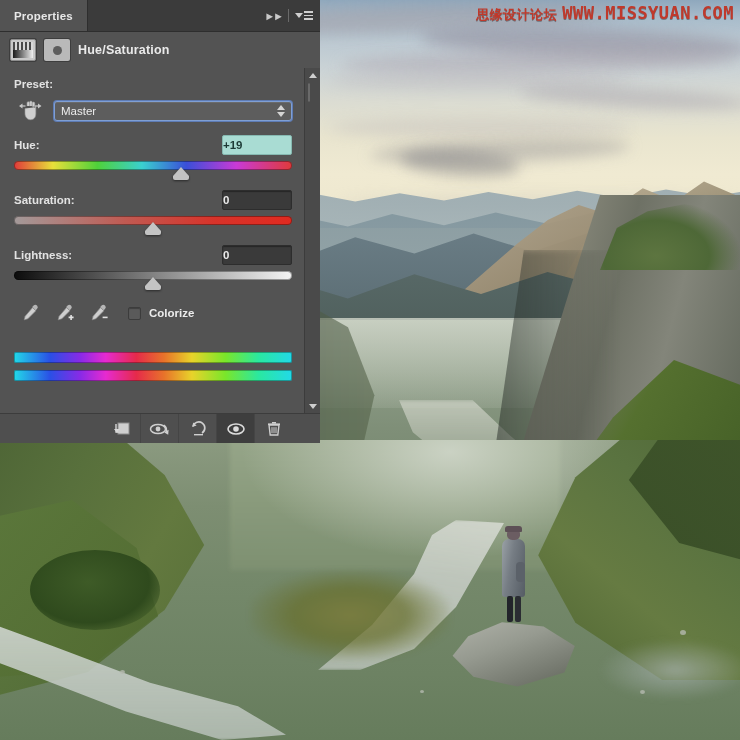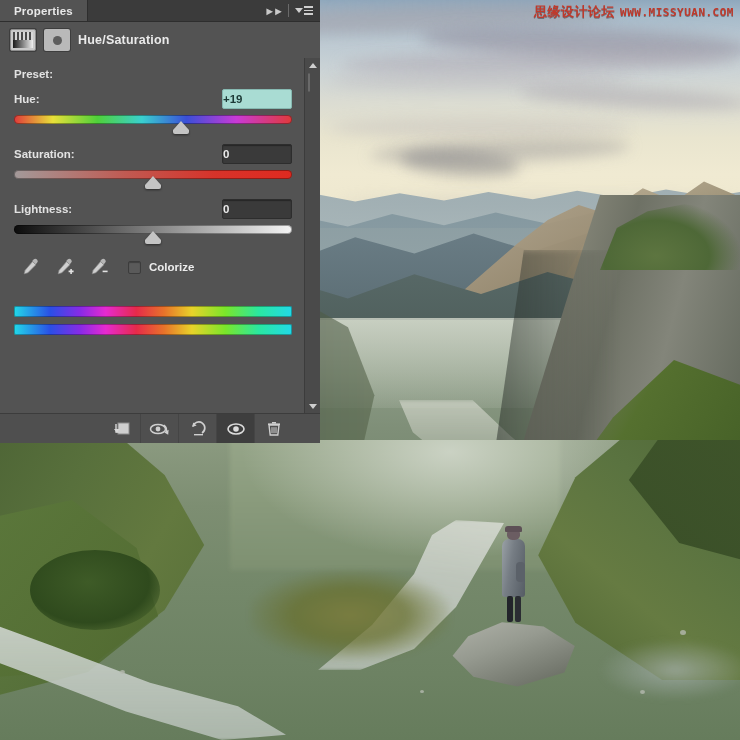--- a/index.html
+++ b/index.html
@@ -192,30 +192,30 @@
   .speck { position: absolute; border-radius: 50%; background: rgba(180,185,175,.8); }
 
   
   .watermark {
     position: absolute; right: 6px; top: 3px;
     color: #c0392b; font-size: 12px; letter-spacing: .5px;
     text-shadow: 0 1px 0 rgba(0,0,0,.35);
     white-space: nowrap; font-weight: bold;
   }
   .watermark .cn { font-size: 13px; margin-right: 5px; }
-  .watermark .en { font-size: 11px; font-family: "DejaVu Sans Mono", monospace; }
+  .watermark .en { font-size: 17px; font-family: "DejaVu Sans Mono", monospace; }
 
   
   .panel {
     position: absolute; left: 0; top: 0; width: 320px; height: 443px;
     background: #535353;
     display: flex; flex-direction: column;
   }
   .tabbar {
-    height: 22px; background: #3b3b3b; display: flex; align-items: stretch;
+    height: 32px; background: #3b3b3b; display: flex; align-items: stretch;
     border-bottom: 1px solid #2e2e2e; position: relative;
   }
   .tab-active {
     background: #535353; color: #e8e8e8; font-size: 11.5px; font-weight: bold;
     padding: 0 14px; display: flex; align-items: center; letter-spacing: .2px;
     border-right: 1px solid #2e2e2e;
   }
   .tabfill { flex: 1; }
   .tabicons { display: flex; align-items: center; gap: 6px; padding-right: 7px; }
   .chev2 { color: #c9c9c9; font-size: 11px; letter-spacing: -2px; font-weight: bold; }
@@ -427,20 +427,37 @@
       <span class="adjtitle">Hue/Saturation</span>
     </div>
 
     <div class="panelbody">
       <div class="content">
 
         <div class="row">
           <span class="preset-lbl">Preset:</span>
         </div>
 
+        <div class="hand-row">
+          <span class="handicon">
+            <svg width="26" height="22" viewBox="0 0 26 22">
+              <path d="M10 6 v-3 a1.3 1.3 0 0 1 2.6 0 v3 M12.6 6 v-3.6 a1.3 1.3 0 0 1 2.6 0 V6 M15.2 6.2 V3.4 a1.3 1.3 0 0 1 2.6 0 V8 M8 8.6 l0 4.5 c0 4 2.2 6.6 5.6 6.6 c3.4 0 5.2-2.4 5.2-6.2 V7.6 a1.3 1.3 0 0 0-2.6 0" fill="#cfcfcf" stroke="#9a9a9a" stroke-width=".6"></path>
+              <path d="M5.5 3.5 L2 6 l3.5 2.5 z M21 3.5 L24.5 6 L21 8.5 z" fill="#c8c8c8"></path>
+              <rect x="4.5" y="5.4" width="4" height="1.2" fill="#c8c8c8"></rect>
+              <rect x="18" y="5.4" width="4" height="1.2" fill="#c8c8c8"></rect>
+            </svg>
+          </span>
+          <span class="select focus">
+            <span>Master</span>
+            <span class="spin">
+                <i class="u"></i>
+                <i class="d"></i>
+              </span>
+          </span>
+        </div>
 
         <div class="slider-block">
           <div class="slider-head">
             <span class="lbl">Hue:</span>
             <span class="valbox hl">+19</span>
           </div>
           <div class="track hue">
             <span class="thumbtri" style="left:60%;"></span>
           </div>
         </div>

